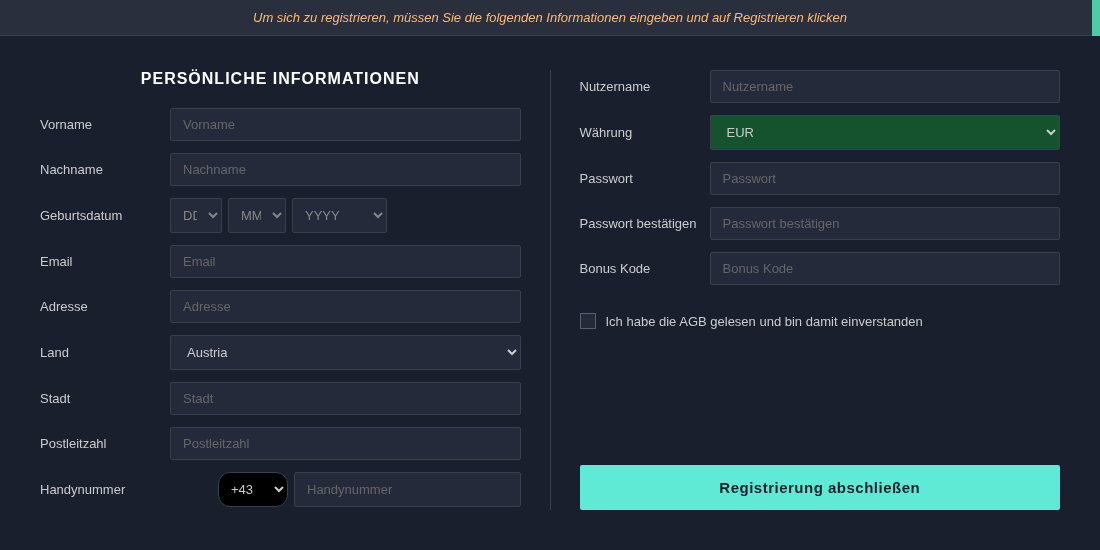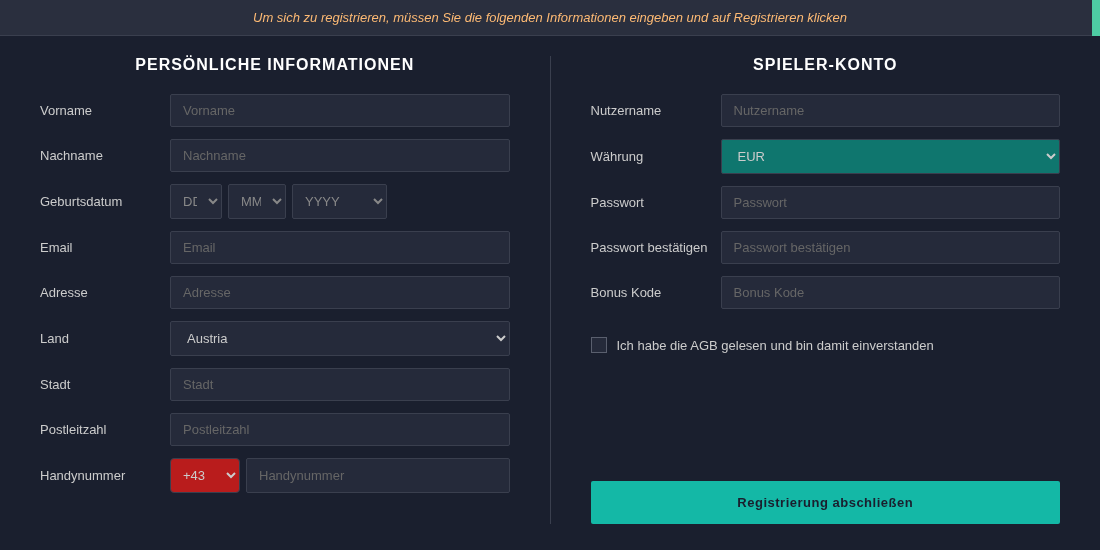--- a/index.html
+++ b/index.html
@@ -36,22 +36,22 @@
       right: 0;
       top: 0;
     }
 
     .notification-wrapper {
       position: relative;
     }
 
     .main-content {
       display: flex;
-      padding: 20px 40px;
-      gap: 40px;
+      padding: 34px 40px;
+      gap: 29px;
       height: calc(550px - 42px);
     }
 
     .section {
       flex: 1;
     }
 
     .section-title {
       text-align: center;
       font-size: 16px;
@@ -132,48 +132,49 @@
     }
 
     .phone-group {
       display: flex;
       gap: 6px;
       flex: 1;
     }
 
     .phone-code-select {
       width: 70px;
-      background-color: #b91c1c;
+      background-color: #000000;
       border: 1px solid #3a3f4e;
       color: #cccccc;
       padding: 8px 8px;
       font-size: 13px;
       outline: none;
-      border-radius: 4px;
-      cursor: pointer;
+      border-radius: 12px;
+      cursor: pointer;
+      margin-left: 48px;
     }
 
     .phone-input {
       flex: 1;
       background-color: #252a3a;
       border: 1px solid #3a3f4e;
       color: #888888;
       padding: 8px 12px;
       font-size: 13px;
       outline: none;
       border-radius: 2px;
     }
 
     .phone-input::placeholder {
       color: #666666;
     }
 
     .currency-select {
       flex: 1;
-      background-color: #0f766e;
+      background-color: #14532d;
       border: 1px solid #3a3f4e;
       color: #cccccc;
       padding: 8px 12px;
       font-size: 13px;
       outline: none;
       border-radius: 2px;
       cursor: pointer;
     }
 
     .divider {
@@ -201,25 +202,25 @@
       appearance: none;
       -webkit-appearance: none;
     }
 
     .agb-text {
       font-size: 13px;
       color: #cccccc;
     }
 
     .register-button {
-      background-color: #14b8a6;
+      background-color: #5eead4;
       color: #1a1f2e;
       border: none;
       padding: 14px 20px;
-      font-size: 13px;
+      font-size: 15px;
       font-weight: bold;
       cursor: pointer;
       width: 100%;
       border-radius: 2px;
       letter-spacing: 0.5px;
     }
 
     .right-section {
       flex: 1;
       display: flex;
@@ -313,21 +314,20 @@
           <option value="+33">+33</option>
         </select>
         <input type="text" class="phone-input" placeholder="Handynummer" style="">
       </div>
     </div>
   </div>
 
   <div class="divider"></div>
 
   <div class="right-section">
-    <div class="section-title">SPIELER-KONTO</div>
 
     <div class="form-row">
       <label class="form-label">Nutzername</label>
       <input type="text" class="form-input" placeholder="Nutzername" style="">
     </div>
 
     <div class="form-row">
       <label class="form-label">Währung</label>
       <select class="currency-select">
         <option value="EUR">EUR</option>

